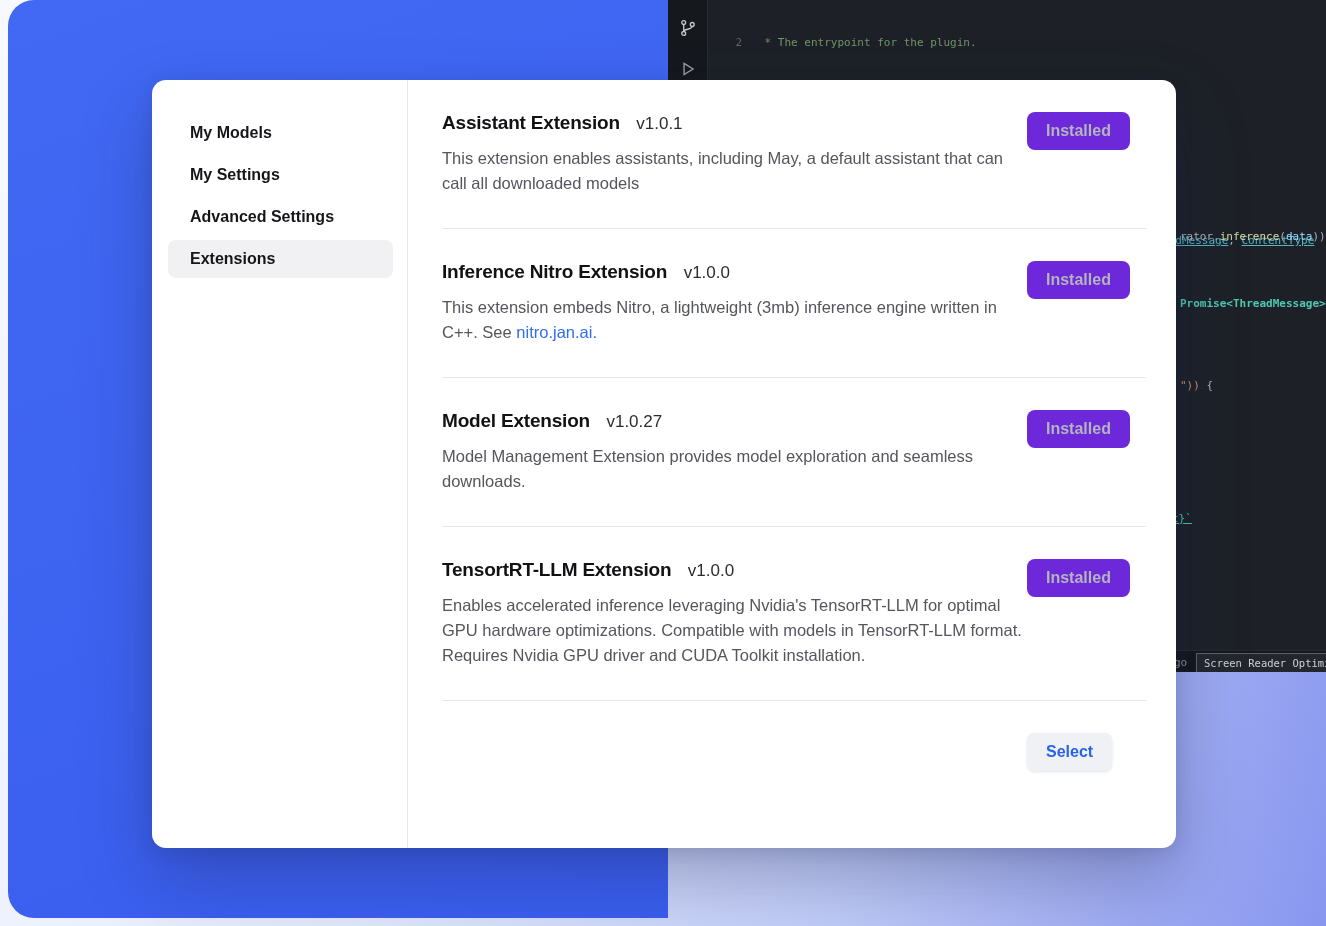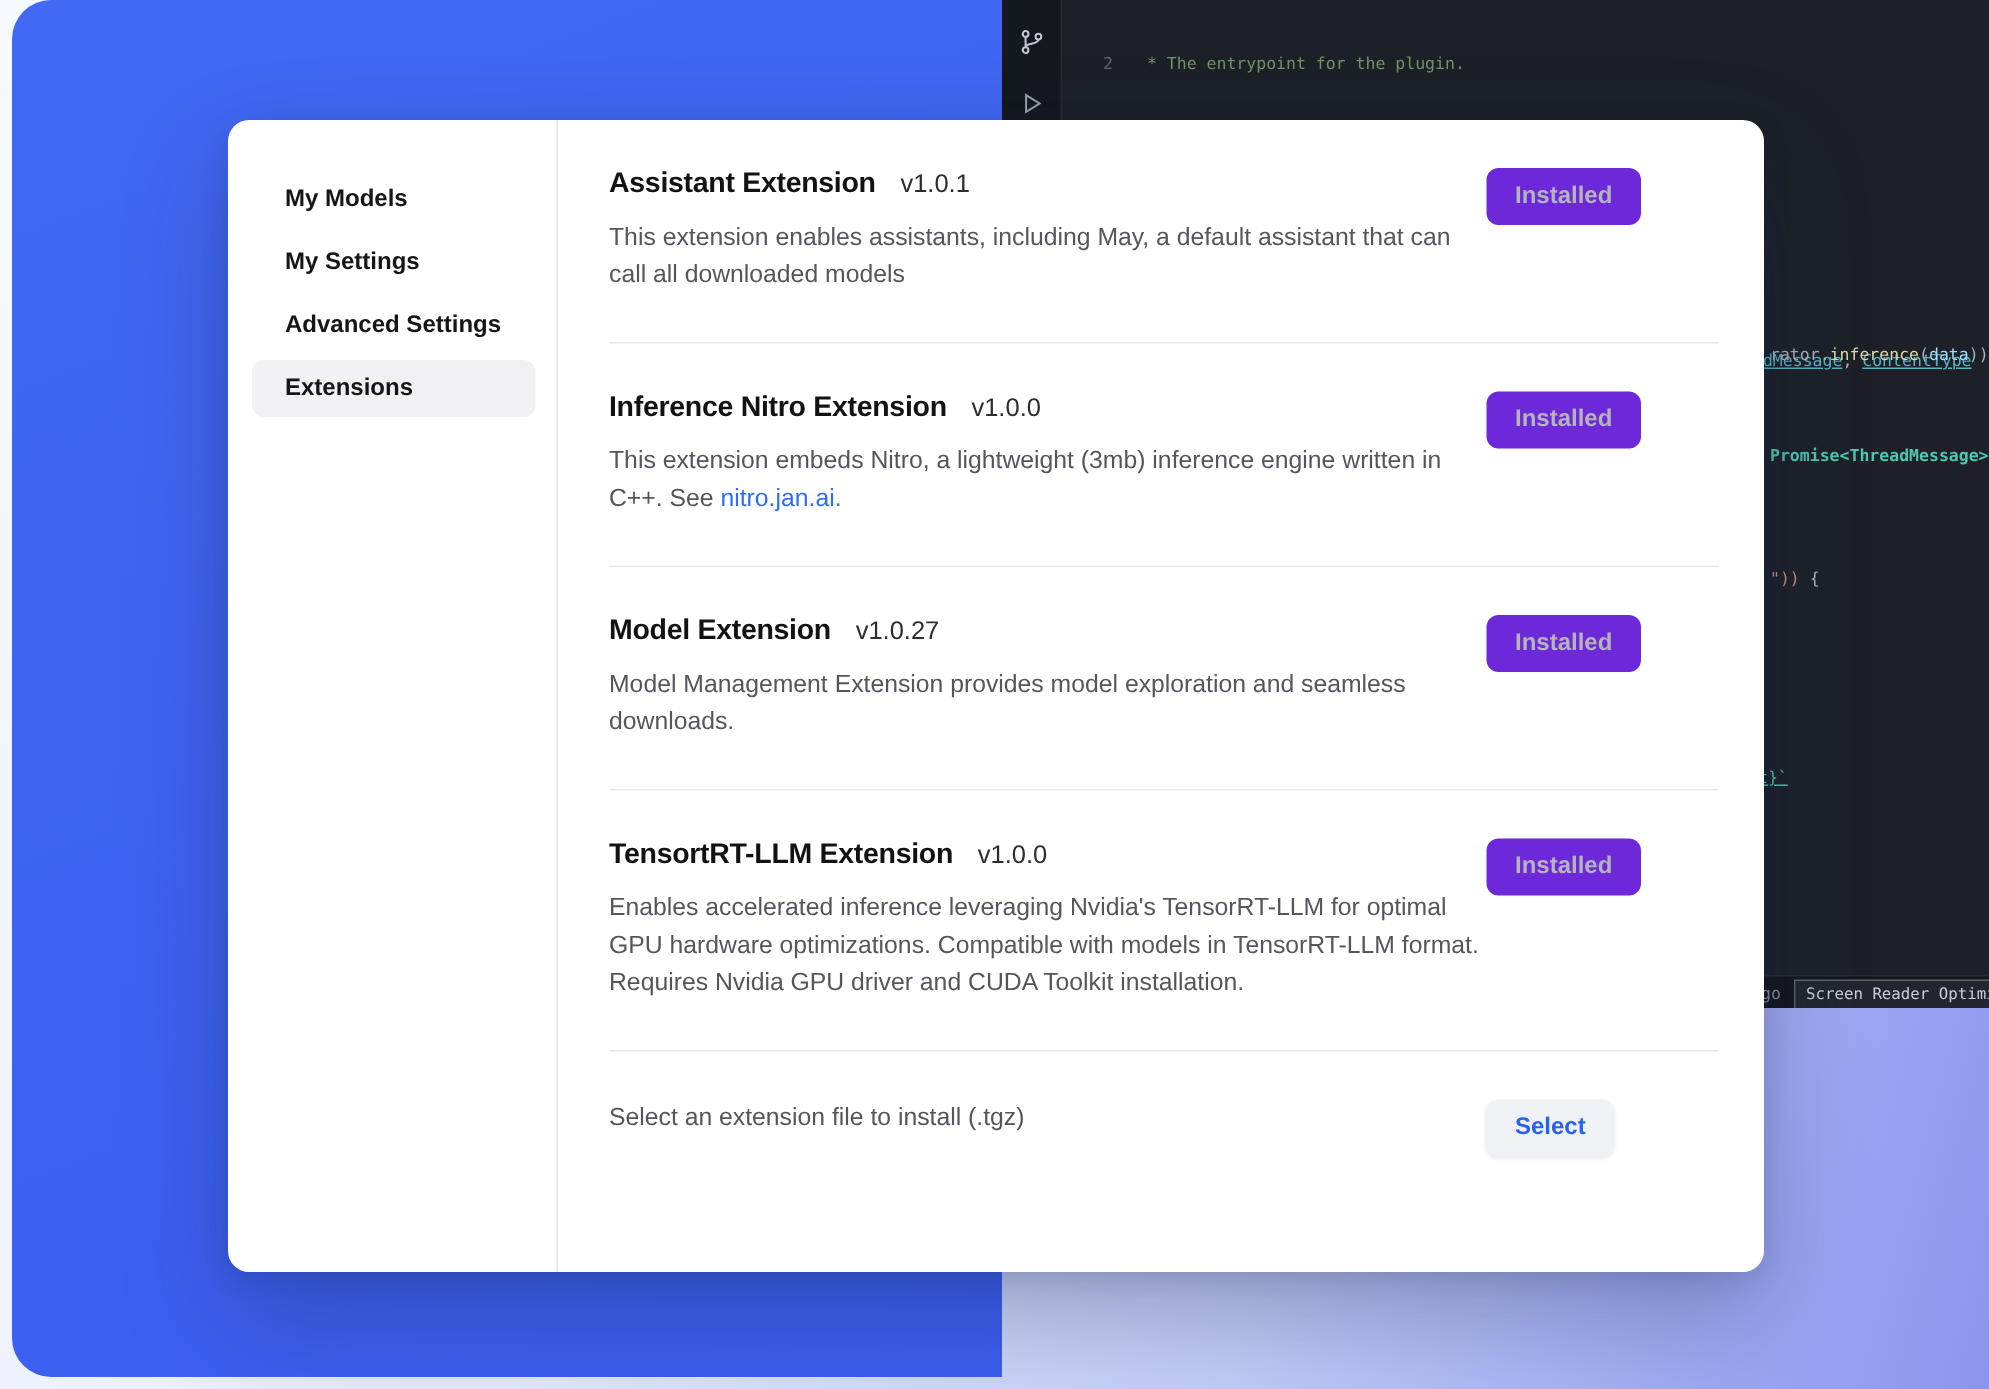--- a/index.html
+++ b/index.html
@@ -58,21 +58,21 @@
     border-radius:26px 0 0 26px; z-index:2;
   }
 
   
   .modal {
     position:absolute; left:152px; top:80px; width:1024px; height:768px;
     background:#ffffff; border-radius:14px; z-index:5; display:flex;
     box-shadow:0 32px 70px rgba(25,35,80,.30), 0 4px 18px rgba(25,35,80,.15);
     overflow:hidden;
   }
-  .m-sidebar { width:220px; border-right:1px solid #e8e8ec; padding-top:30px; flex:none; }
+  .m-sidebar { width:256px; border-right:1px solid #e8e8ec; padding-top:30px; flex:none; }
   .side-item {
     margin:4px 14px 4px 16px; padding:10px 22px; border-radius:8px;
     font-size:16px; font-weight:700; color:#16161a; cursor:pointer; white-space:nowrap;
   }
   .side-item.active { background:#f1f1f3; }
   .m-content { flex:1; padding:0 30px 0 34px; }
   .section {
     display:flex; align-items:flex-start;
     padding:32px 0; border-bottom:1px solid #e8e8ec;
   }
@@ -188,19 +188,18 @@
           <span class="sec-title">TensortRT-LLM Extension</span>
           <span class="sec-version">v1.0.0</span>
         </div>
         <div class="sec-desc">Enables accelerated inference leveraging Nvidia's TensorRT-LLM for optimal GPU hardware optimizations. Compatible with models in TensorRT-LLM format. Requires Nvidia GPU driver and CUDA Toolkit installation.</div>
       </div>
       <button class="btn btn-installed">Installed</button>
     </div>
 
     <div class="section">
       <div class="sec-text">
-        <div class="sec-desc">Select an extension file to install (.tgz)</div>
       </div>
       <button class="btn btn-select">Select</button>
     </div>
 
   </div>
 </div>
 
 </body></html>

